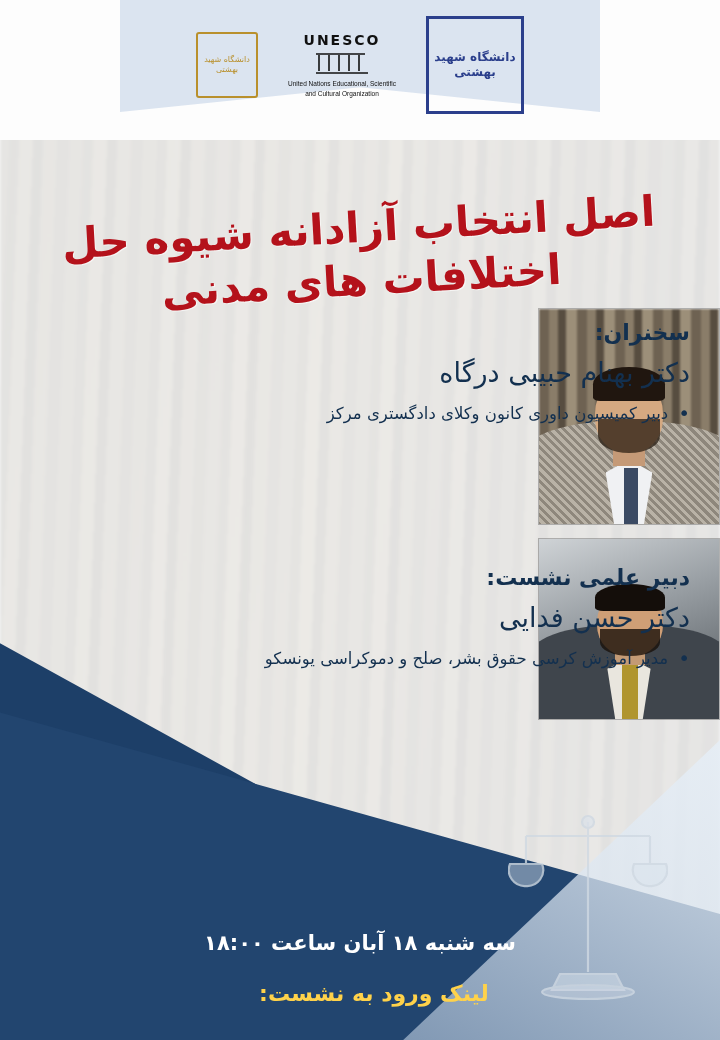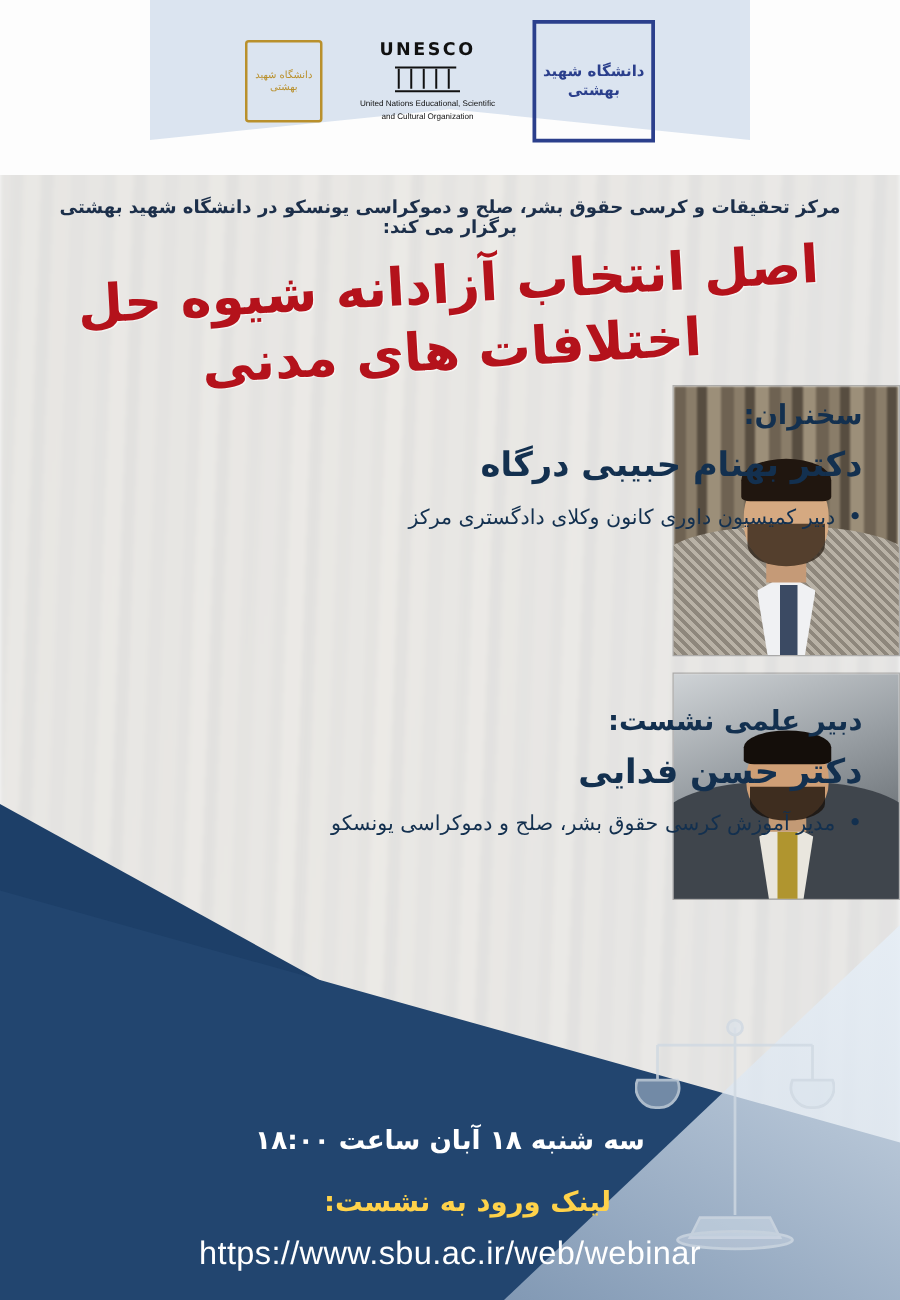--- a/index.html
+++ b/index.html
@@ -189,21 +189,21 @@
     color: #13304f;
   }
   .label-bold {
     font-size: 22px;
     font-weight: bold;
     color: #13304f;
     margin-bottom: 12px;
   }
   .person-name {
     font-size: 27px;
-    font-weight: bold;
+    font-weight: normal;
     color: #13304f;
     margin-bottom: 14px;
   }
   .bullet-row {
     display: flex;
     flex-direction: row;
     justify-content: flex-start;
     align-items: flex-start;
     gap: 10px;
     direction: rtl;
@@ -418,21 +418,20 @@
 Educational, Scientific and
 Cultural Organization</div>
     </div>
 
 
     <div class="logo-chair-seal">
       <span>دانشگاه شهید بهشتی</span>
     </div>
   </div>
 
-  <div class="organizer-line">مرکز تحقیقات و کرسی حقوق بشر، صلح و دموکراسی یونسکو در دانشگاه شهید بهشتی برگزار می کند:</div>
 
   <div class="main-title">اصل انتخاب آزادانه شیوه حل اختلافات های مدنی</div>
 
   <div class="photo1">
     <div class="photo-frame">
       <div class="ph1-bg"></div>
       <div class="ph1-jacket"></div>
       <div class="ph1-shirt"></div>
       <div class="ph1-tie"></div>
       <div class="ph1-neck"></div>
@@ -469,16 +468,15 @@
     <div class="person-name">دکتر حسن فدایی</div>
     <div class="bullet-row">
       <span class="bullet-dot">•</span>
       <span class="bullet-text">مدیر آموزش کرسی حقوق بشر، صلح و دموکراسی یونسکو</span>
     </div>
   </div>
 
   <div class="footer">
     <div class="when-value">سه شنبه ۱۸ آبان ساعت ۱۸:۰۰</div>
     <div class="link-label">لینک ورود به نشست:</div>
-    <div class="link-url">https://www.sbu.ac.ir/web/webinar</div>
   </div>
 
 </div>
 
 </body></html>

